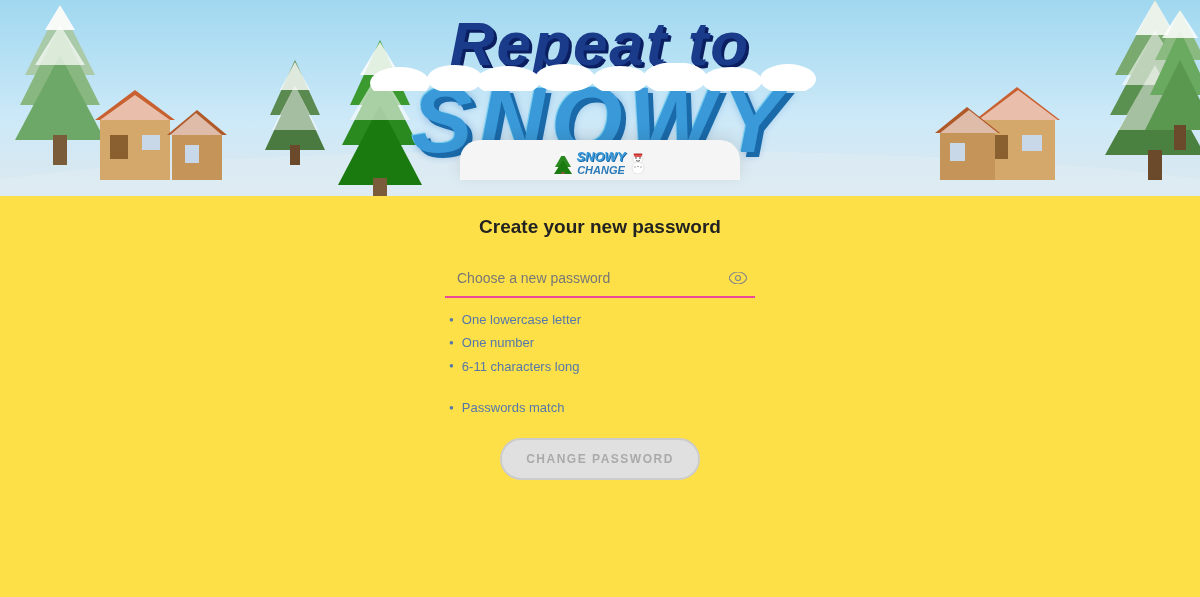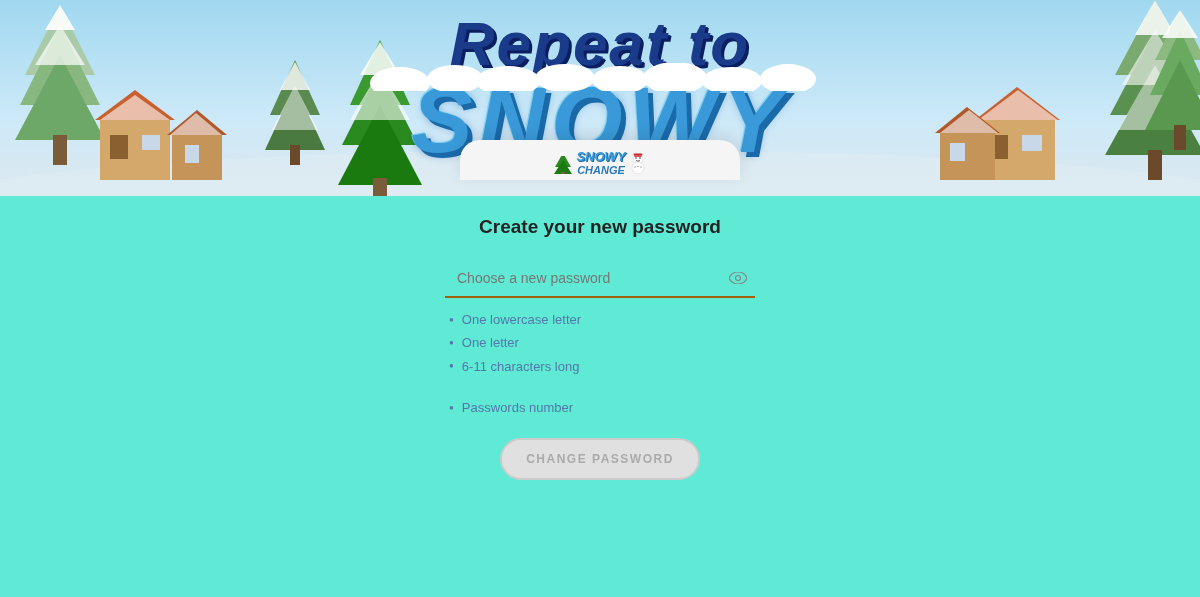--- a/index.html
+++ b/index.html
@@ -48,21 +48,21 @@
       gap: 2px;
     }
 
     
     .form-panel {
       position: absolute;
       top: 196px;
       left: 0;
       right: 0;
       bottom: 0;
-      background: #5eead4;
+      background: #fde047;
       display: flex;
       flex-direction: column;
       align-items: center;
       padding-top: 20px;
     }
 
     .form-inner {
       width: 310px;
     }
 
@@ -77,21 +77,21 @@
     
     .input-group {
       position: relative;
       margin-bottom: 10px;
     }
 
     .input-group input {
       width: 100%;
       padding: 10px 36px 10px 12px;
       border: none;
-      border-bottom: 2px solid #a16207;
+      border-bottom: 2px solid #ec4899;
       background: transparent;
       font-size: 14px;
       color: #333;
       outline: none;
     }
 
     .input-group input::placeholder {
       color: #777;
     }
 
@@ -313,24 +313,24 @@
         
         <svg width="18" height="12" viewBox="0 0 18 12" fill="none" xmlns="http://www.w3.org/2000/svg">
           <path d="M9 0C5 0 1.5 2.5 0 6c1.5 3.5 5 6 9 6s7.5-2.5 9-6C16.5 2.5 13 0 9 0z" stroke="#888" stroke-width="1.2" fill="none"></path>
           <circle cx="9" cy="6" r="2.5" stroke="#888" stroke-width="1.2" fill="none"></circle>
         </svg>
       </span>
     </div>
 
     <ul class="requirements">
       <li>One lowercase letter</li>
-      <li>One letter</li>
+      <li>One number</li>
       <li>6-11 characters long</li>
     </ul>
 
 
     <ul class="requirements">
-      <li>Passwords number</li>
+      <li>Passwords match</li>
     </ul>
 
     <button class="change-btn" disabled="">CHANGE PASSWORD</button>
   </div>
 </div>
 
 </body></html>

